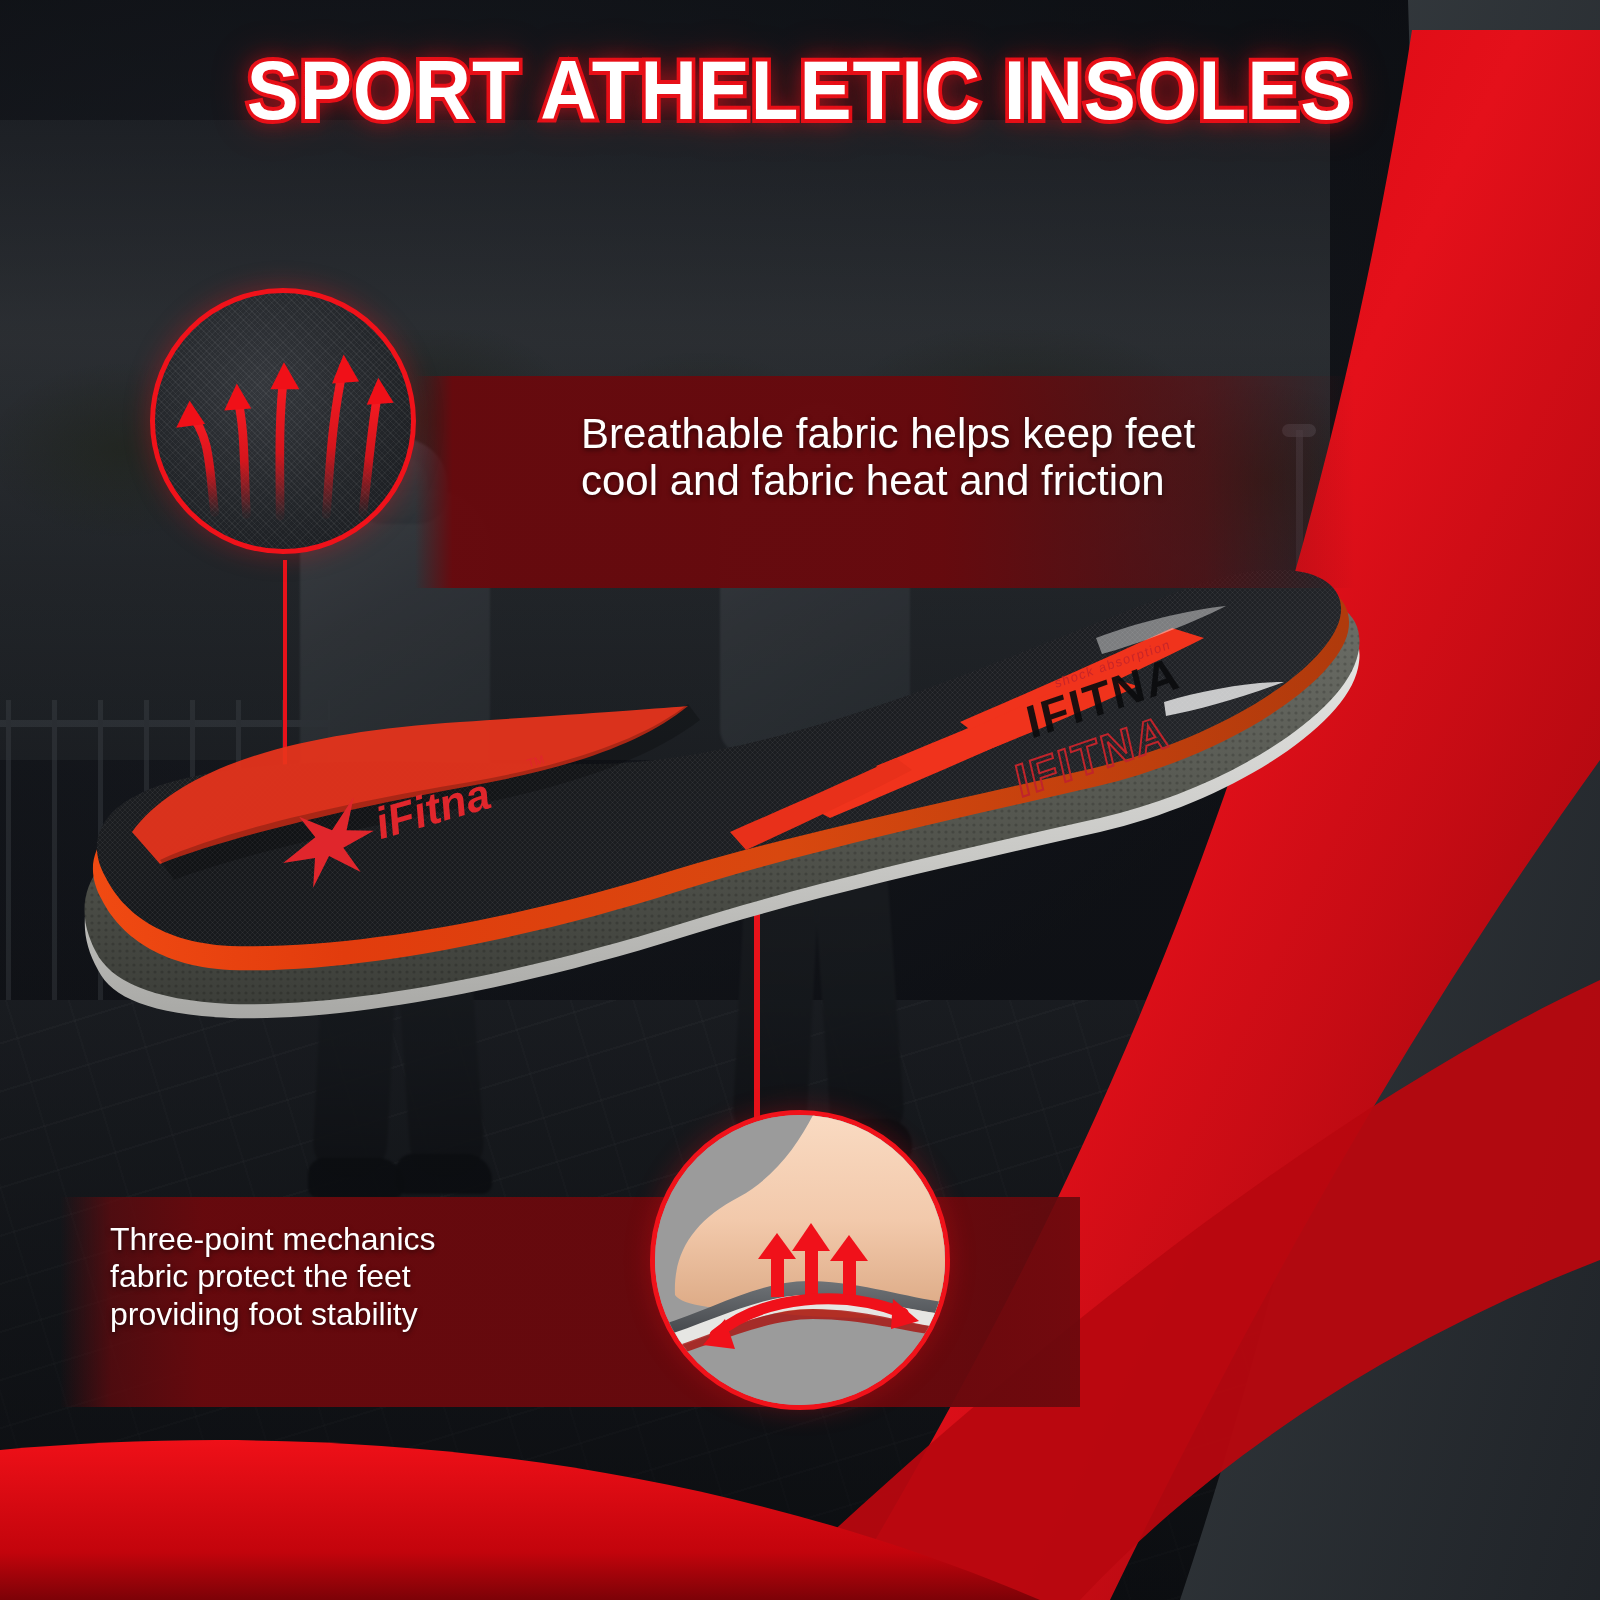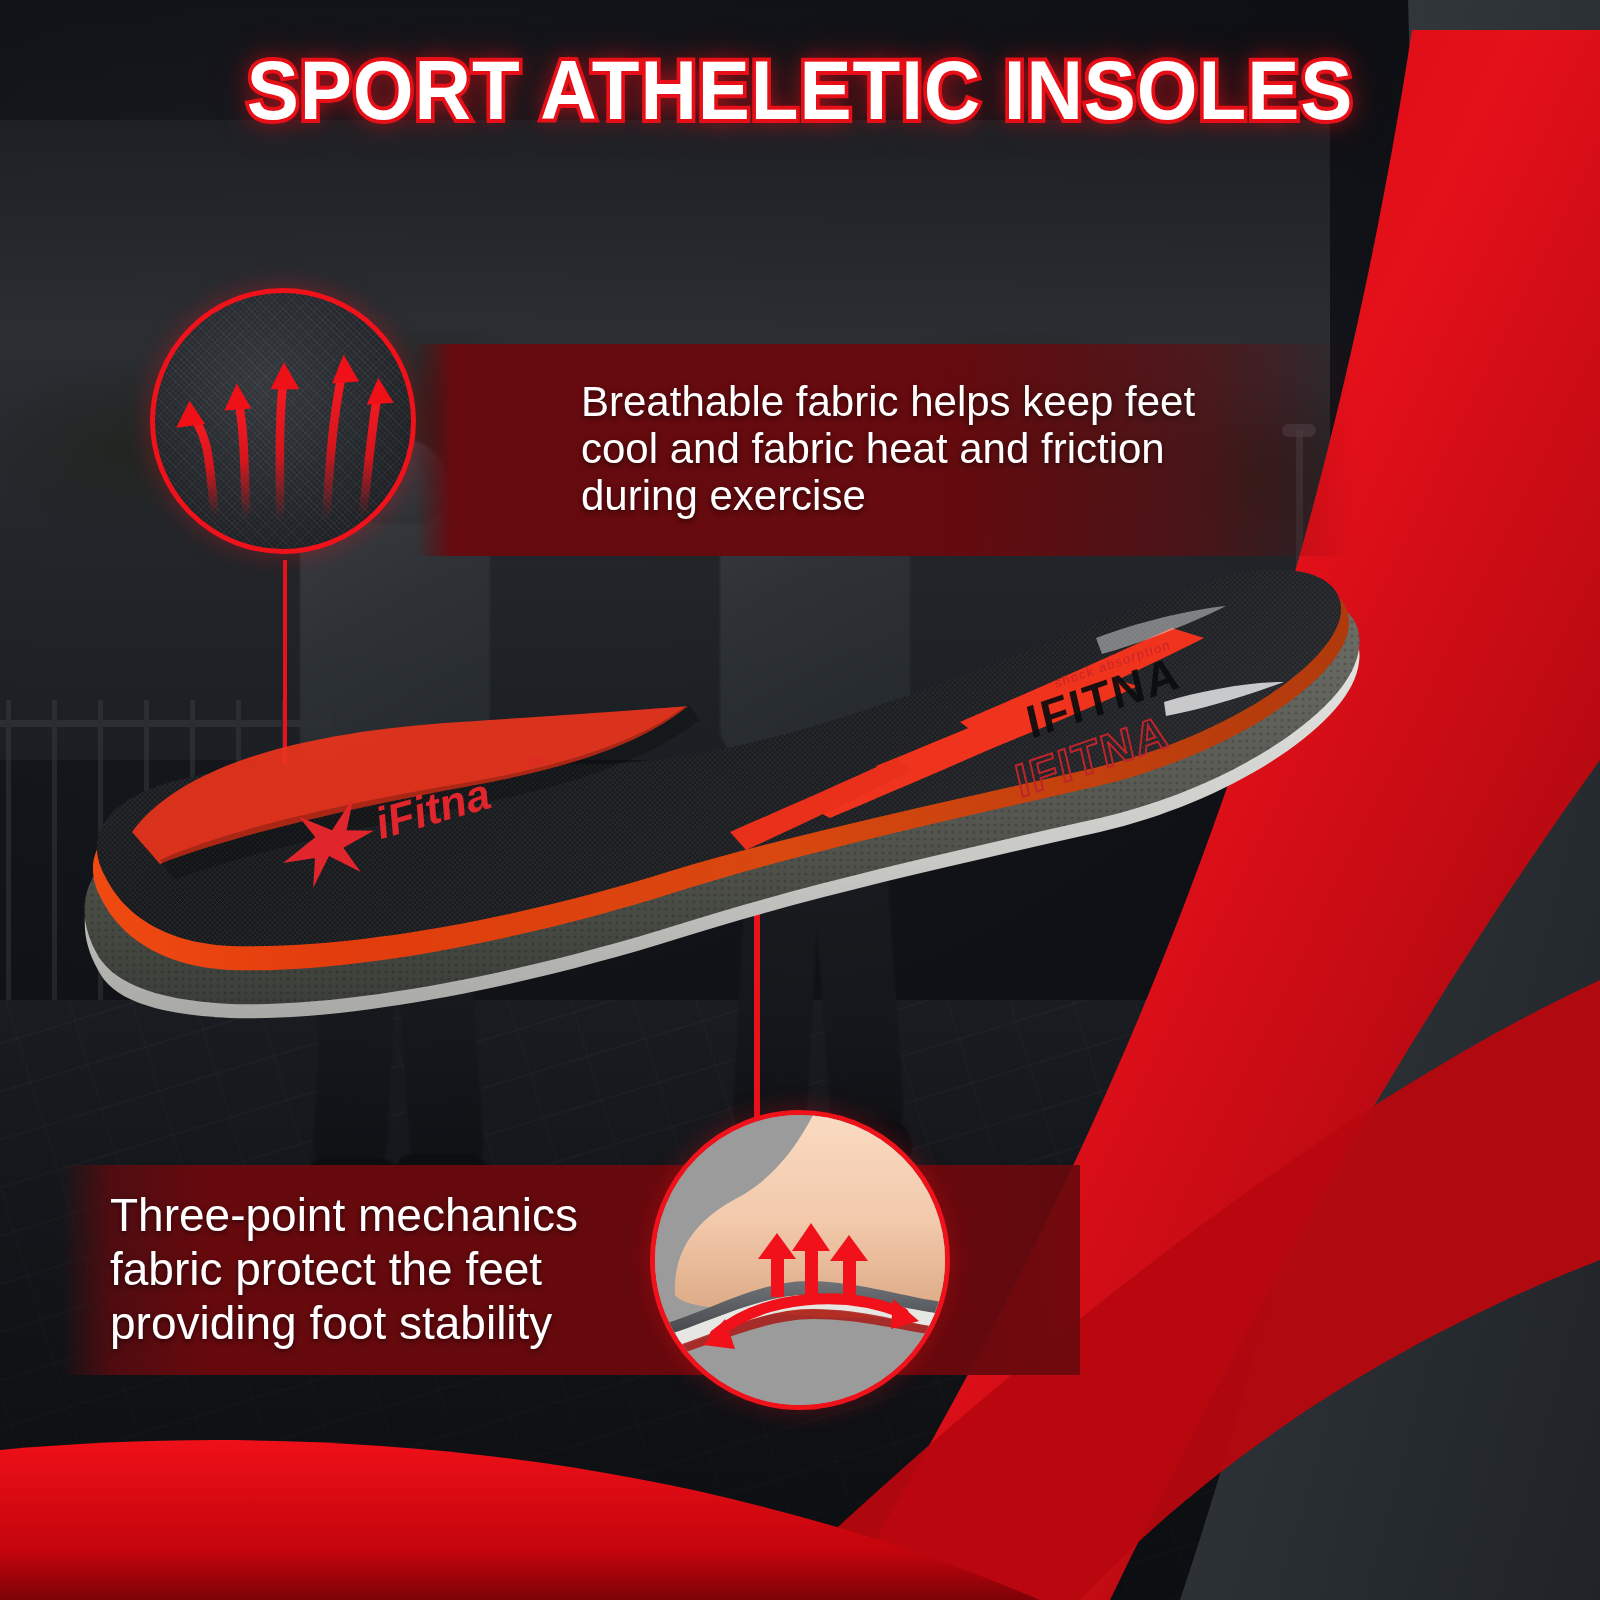--- a/index.html
+++ b/index.html
@@ -111,37 +111,38 @@
     background:
       repeating-linear-gradient(45deg, rgba(255,255,255,.055) 0 1px, transparent 1px 4px),
       repeating-linear-gradient(-45deg, rgba(255,255,255,.04) 0 1px, transparent 1px 4px),
       radial-gradient(circle at 42% 36%, #34373c 0%, #23262a 55%, #17191d 100%);
     box-shadow:0 0 26px rgba(240,18,26,.35);
   }
   .banner {
     position:absolute; color:#fff; font-size:42px; line-height:1.12;
     font-family:"Liberation Sans", sans-serif; padding:26px 30px;
     text-shadow:0 2px 5px rgba(0,0,0,.55);
+    margin-top:32px;
   }
   #banner-breathable {
     left:265px; top:56px; width:940px; min-height:212px;
     background:linear-gradient(90deg,
       rgba(104,9,13,.0) 0%,
       rgba(104,9,13,.96) 4%,
       rgba(104,9,13,.96) 56%,
       rgba(104,9,13,.55) 84%,
       rgba(104,9,13,0) 100%);
     padding-left:166px; padding-top:34px;
   }
 
   
   #callout-threepoint { position:absolute; left:60px; top:1165px; }
   #banner-threepoint {
     position:absolute; left:0; top:0; width:1020px; min-height:210px;
-    color:#fff; font-size:46px; line-height:1.17; padding:24px 30px 24px 50px;
+    color:#fff; font-size:32px; line-height:1.17; padding:24px 30px 24px 50px;
     font-family:"Liberation Sans", sans-serif;
     text-shadow:0 2px 5px rgba(0,0,0,.55);
     background:linear-gradient(90deg,
       rgba(104,9,13,0) 0%,
       rgba(104,9,13,.70) 5%,
       rgba(104,9,13,.97) 14%,
       rgba(104,9,13,.97) 88%,
       rgba(104,9,13,.90) 100%);
   }
   .circle-arch {
@@ -314,21 +315,20 @@
     </g>
   </svg>
 
   <div id="title">SPORT ATHELETIC INSOLES</div>
 
   <div id="callout-breathable">
 
     <div id="banner-breathable" class="banner">
       <span class="txt-line">Breathable fabric helps keep feet</span>
       <span class="txt-line">cool and fabric heat and friction</span>
-      <span class="txt-line">during exercise</span>
     </div>
 
     <div class="circle-fabric">
       <svg viewBox="0 0 266 266" width="256" height="256" style="position:absolute;left:0;top:0;">
         <defs>
           <linearGradient id="arrGrad" x1="0" y1="1" x2="0" y2="0">
             <stop offset="0%" stop-color="#e8121a" stop-opacity="0.05"></stop>
             <stop offset="45%" stop-color="#e8121a" stop-opacity="0.9"></stop>
             <stop offset="100%" stop-color="#fb1b22" stop-opacity="1"></stop>
           </linearGradient>

